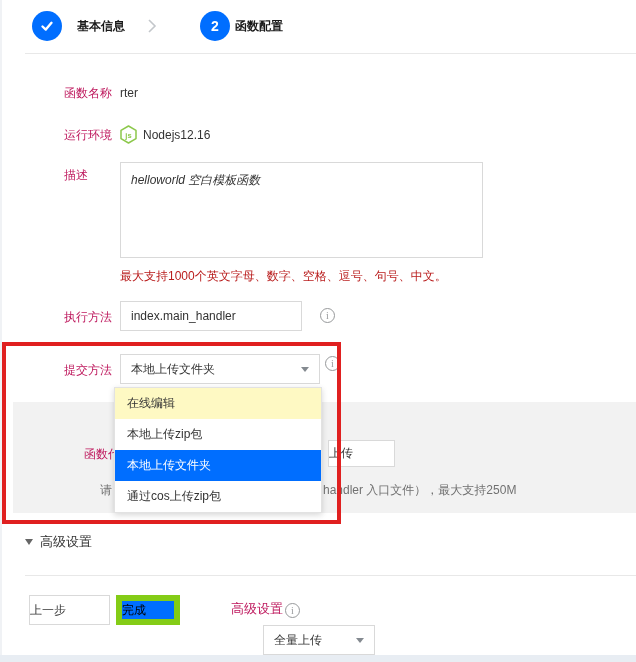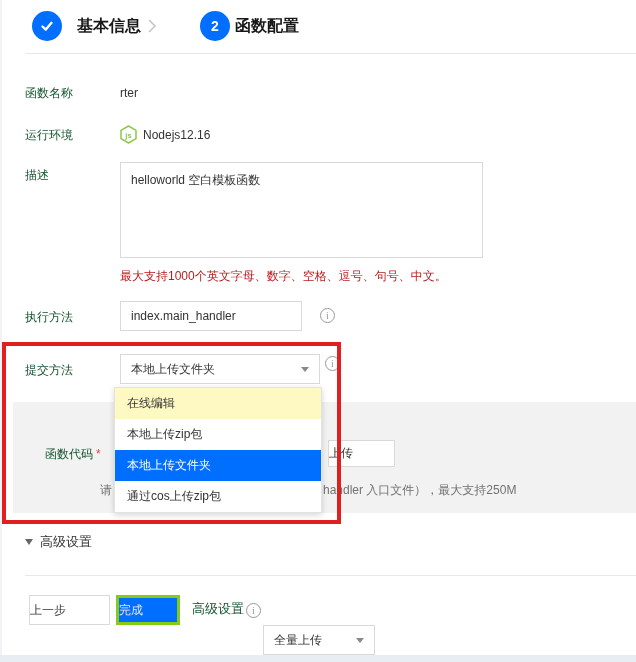--- a/index.html
+++ b/index.html
@@ -4,25 +4,25 @@
 <style>
   * { margin:0; padding:0; box-sizing:border-box; }
   html,body { background:#fff; }
   body { font-family:"Liberation Sans","DejaVu Sans",sans-serif; font-size:12px; color:#333; }
   .page { position:relative; width:636px; height:662px; background:#fff; overflow:hidden; }
   .left-edge { position:absolute; left:0; top:0; width:2px; height:655px; background:#f0f2f5; }
   .abs { position:absolute; }
 
   
   .step-circle { width:30px; height:30px; border-radius:50%; background:#006eff; display:flex; align-items:center; justify-content:center; color:#fff; font-size:14px; font-weight:bold; }
-  .step-label { font-size:16px; font-weight:bold; color:#181818; line-height:14px; }
+  .step-label { font-size:12px; font-weight:bold; color:#181818; line-height:14px; }
   .hdr-divider { position:absolute; left:25px; right:0; top:53px; height:1px; background:#e8e8e8; }
 
   
-  .flabel { color:#14532d; font-size:12px; line-height:14px; }
+  .flabel { color:#be185d; font-size:12px; line-height:14px;margin-left:39px; }
   .fvalue { color:#333; font-size:12px; line-height:14px; }
   .tinput { border:1px solid #d9d9d9; background:#fff; font-family:inherit; font-size:12px; color:#333; padding:0 10px; outline:none; }
   textarea.tinput { padding:8px 10px; resize:none; line-height:18px; }
   .help { color:#b91c1c; font-size:12px; line-height:14px; }
 
   .info-icon { display:inline-block; width:15px; height:15px; border:1px solid #97999b; border-radius:50%; color:#97999b; font-size:10px; line-height:13px; text-align:center; font-family:"Liberation Serif",serif; }
 
   .fake-select { border:1px solid #d9d9d9; background:#fff; height:30px; line-height:28px; padding:0 24px 0 10px; color:#333; font-size:12px; position:relative; cursor:pointer; }
   .caret { position:absolute; right:10px; top:12px; width:0; height:0; border-left:4px solid transparent; border-right:4px solid transparent; border-top:5px solid #848a90; }
 
@@ -32,21 +32,21 @@
 
   .menu { position:absolute; left:114px; top:387px; width:208px; background:#fff; border:1px solid #e2e2e2; box-shadow:0 2px 6px rgba(0,0,0,0.16); z-index:10; }
   .menu .opt { height:31px; line-height:31px; padding-left:12px; font-size:12px; color:#333; cursor:pointer; background:#fff; }
   .menu .opt.first { background:#fef9c3; }
   .menu .opt.selected { background:#006eff; color:#fff; }
 
   .annotation { position:absolute; left:2px; top:342px; width:339px; height:182px; border:4px solid #e02020; z-index:20; pointer-events:none; }
 
   .tri-down { display:inline-block; width:0; height:0; border-left:4px solid transparent; border-right:4px solid transparent; border-top:6px solid #666; }
 
-  .btn-primary { background:#006eff; border:3px solid #84cc16; color:#e5e5e5; }
+  .btn-primary { background:#006eff; border:6px solid #84cc16; color:#000000; }
   .divider2 { position:absolute; left:25px; right:0; top:575px; height:1px; background:#e8e8e8; }
   .bottom-strip { position:absolute; left:0; top:655px; width:636px; height:7px; background:#e8edf3; }
 </style>
 </head>
 <body>
 
 <div class="page">
   <div class="left-edge"></div>
 
   <div class="abs step-circle" style="left:32px; top:11px;">
@@ -71,21 +71,21 @@
   <div class="abs fvalue" style="left:120px; top:86px;">rter</div>
 
   <div class="abs flabel" style="left:25px; top:128px;">运行环境</div>
   <svg class="abs" style="left:119px; top:125px;" width="19" height="19" viewBox="0 0 19 19">
     <polygon points="9.5,1 17,5.4 17,13.6 9.5,18 2,13.6 2,5.4" fill="none" stroke="#8cc84b" stroke-width="1.5" stroke-linejoin="round"></polygon>
     <text x="9.5" y="12.5" font-size="7.5" font-weight="bold" fill="#8cc84b" text-anchor="middle" font-family="Liberation Sans,sans-serif">js</text>
   </svg>
   <div class="abs fvalue" style="left:143px; top:128px;">Nodejs12.16</div>
 
   <div class="abs flabel" style="left:25px; top:168px;">描述</div>
-  <textarea class="abs tinput" style="left: 120px; top: 162px; width: 363px; height: 96px;" spellcheck="false">helloworld 空白模板函数</textarea>
+  <textarea class="abs tinput" style="left: 120px; top: 162px; width: 363px; height: 96px; font-style: italic;" spellcheck="false">helloworld 空白模板函数</textarea>
   <div class="abs help" style="left:120px; top:269px;">最大支持1000个英文字母、数字、空格、逗号、句号、中文。</div>
 
   <div class="abs flabel" style="left:25px; top:310px;">执行方法</div>
   <input class="abs tinput" style="left: 120px; top: 301px; width: 182px; height: 30px;" type="text" value="index.main_handler">
   <span class="abs info-icon" style="left:320px; top:308px;">i</span>
 
   <div class="abs flabel" style="left:25px; top:363px;">提交方法</div>
   <div class="abs fake-select" style="left:120px; top:354px; width:200px;">
     <span>本地上传文件夹</span>
     <span class="caret"></span>

